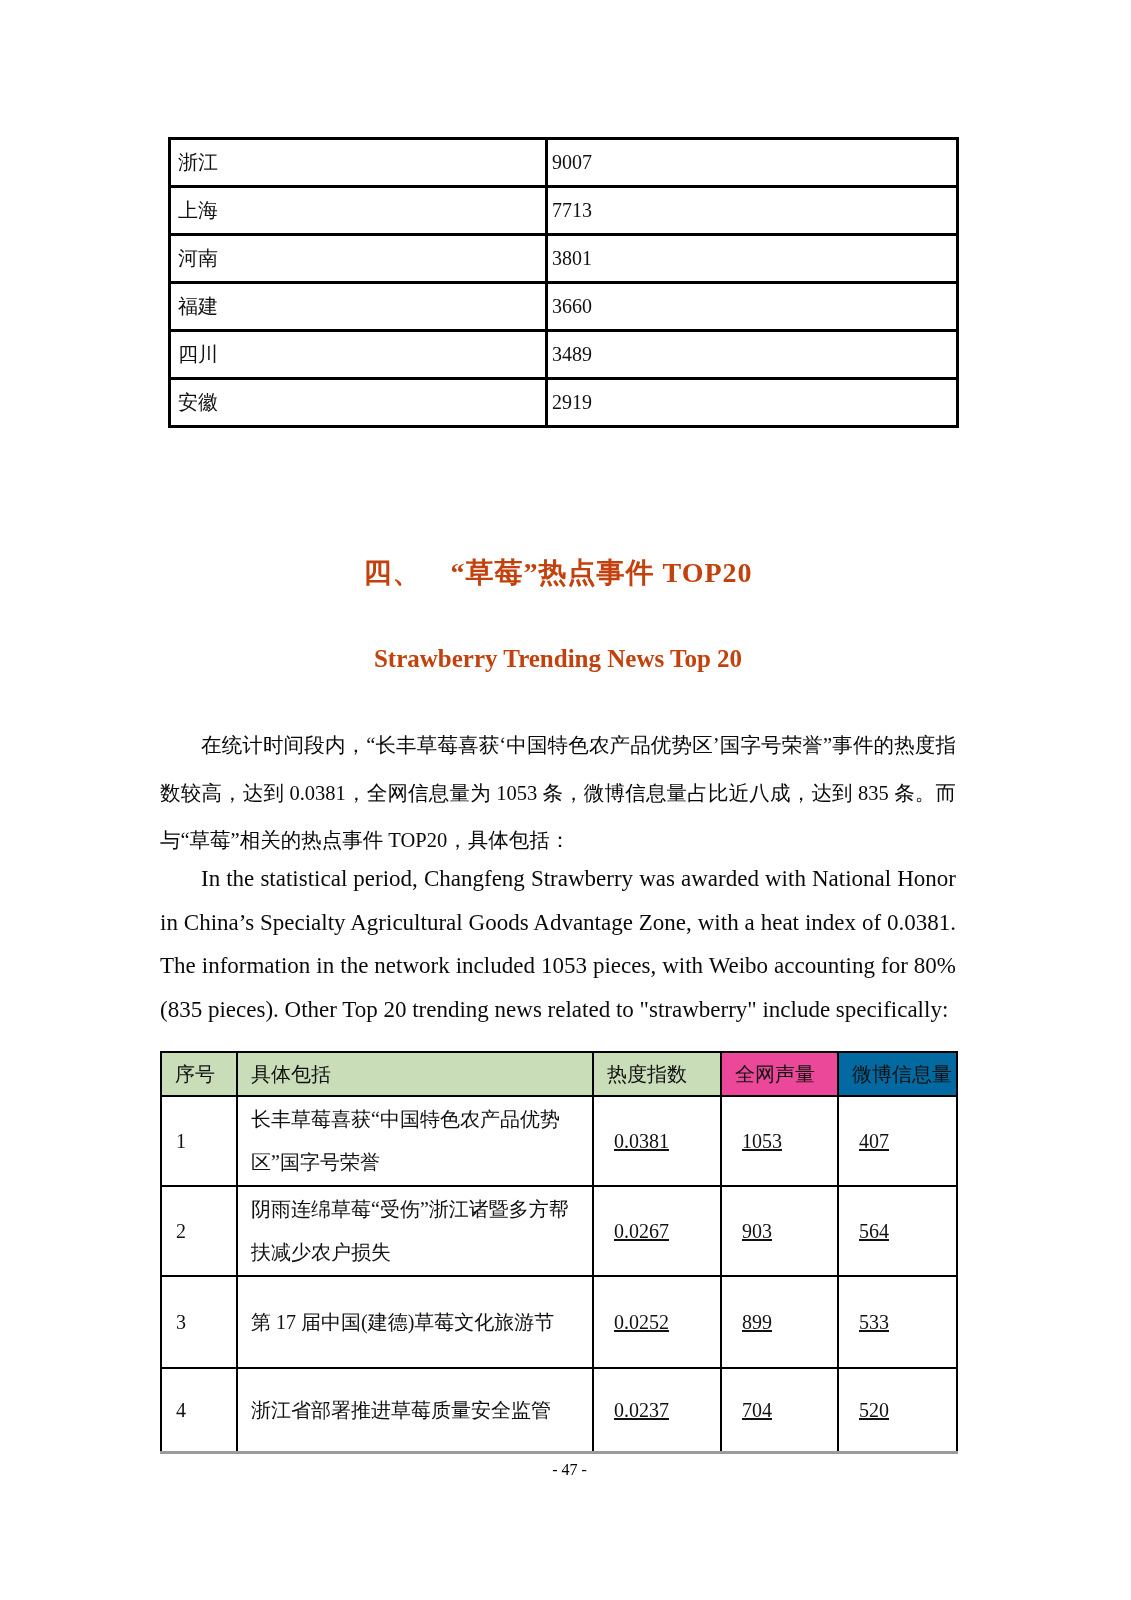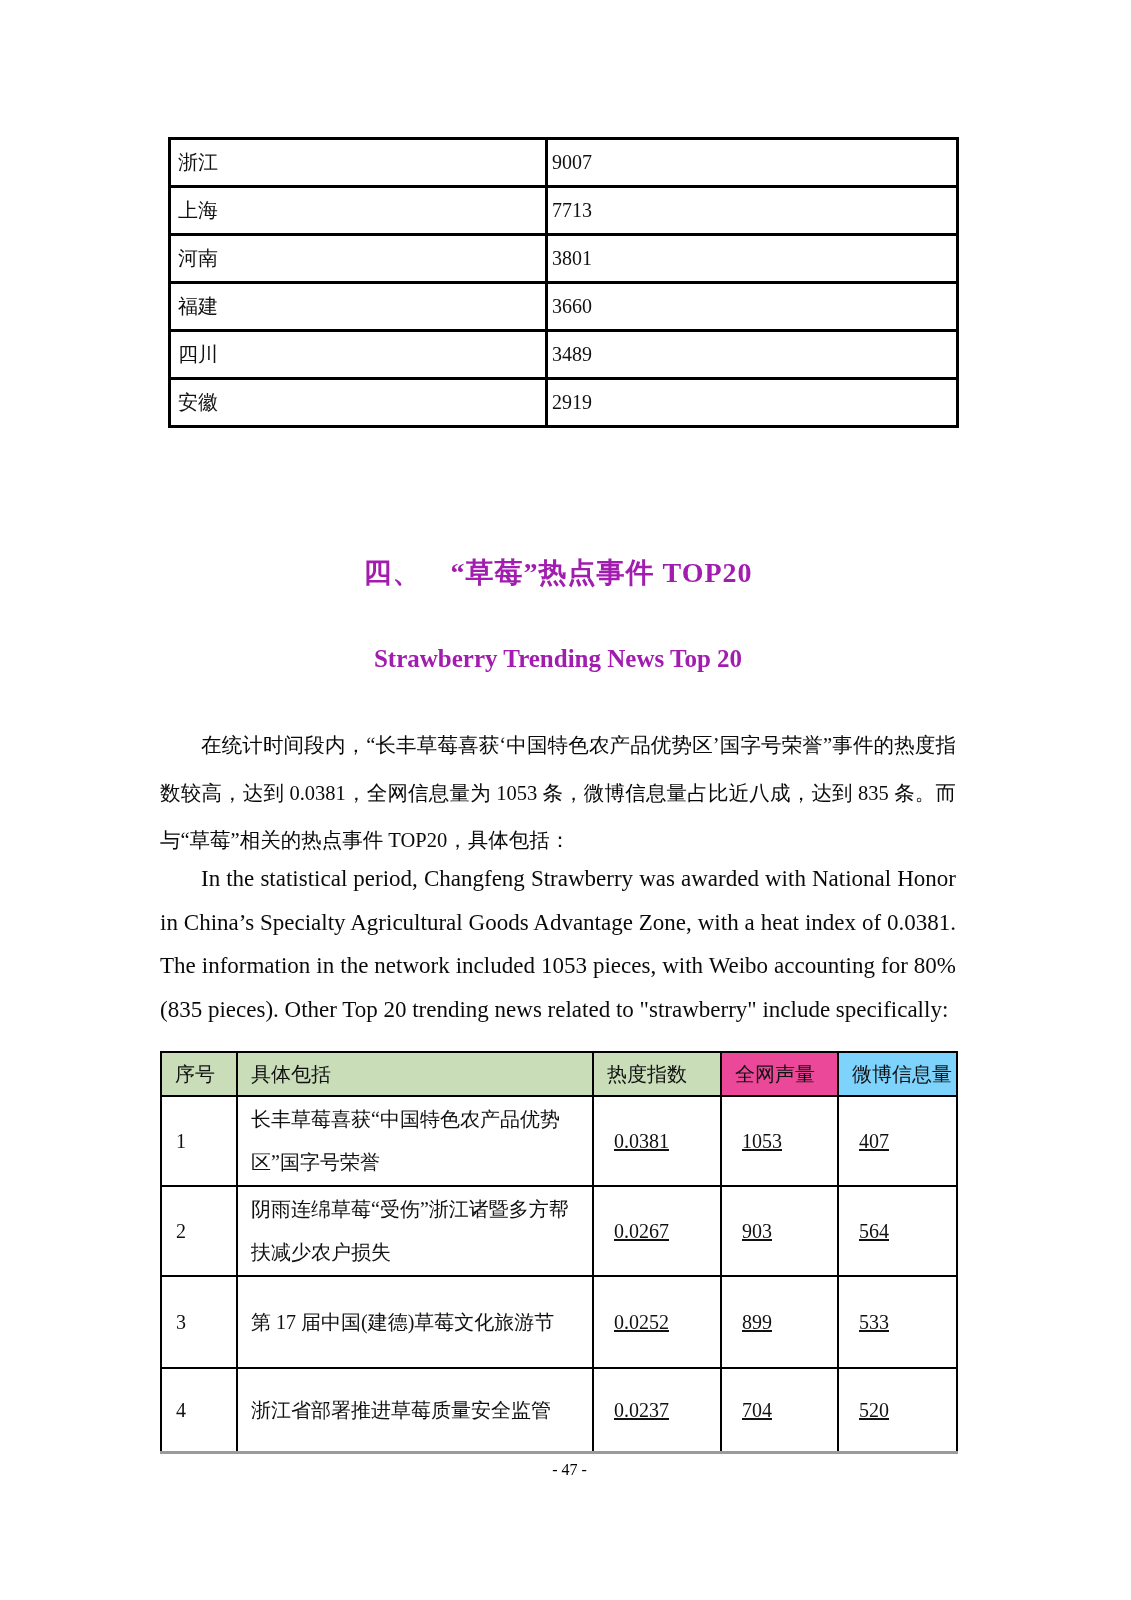--- a/index.html
+++ b/index.html
@@ -38,21 +38,21 @@
   .province-table td.p-value { padding-left: 4px; }
 
   
   .heading-cn, .heading-en {
     position: absolute;
     left: 160px;
     width: 796px;
     margin: 0;
     text-align: center;
     font-weight: bold;
-    color: #a21caf;
+    color: #c2410c;
   }
   .heading-cn { top: 554px; font-size: 28px; letter-spacing: 1px; }
   .heading-en { top: 645px; font-size: 25px; }
 
   
   .para {
     position: absolute;
     left: 160px;
     width: 796px;
     margin: 0;
@@ -172,21 +172,21 @@
         <col style="width:128px">
         <col style="width:117px">
         <col style="width:119px">
     </colgroup>
     <thead>
       <tr>
         <th style="background-color: rgb(201, 221, 185);">序号</th>
         <th style="background-color: rgb(201, 221, 185);">具体包括</th>
         <th style="background-color: rgb(201, 221, 185);">热度指数</th>
         <th style="background-color: #ec4899; margin-top: 44px;">全网声量</th>
-        <th style="background-color: #7dd3fc;">微博信息量</th>
+        <th style="background-color: #0369a1;">微博信息量</th>
       </tr>
     </thead>
     <tbody>
       <tr class="r1">
         <td class="c-no">1</td>
         <td class="c-title">长丰草莓喜获“中国特色农产品优势区”国字号荣誉</td>
         <td class="c-num">0.0381</td>
         <td class="c-num">1053</td>
         <td class="c-num">407</td>
       </tr>

